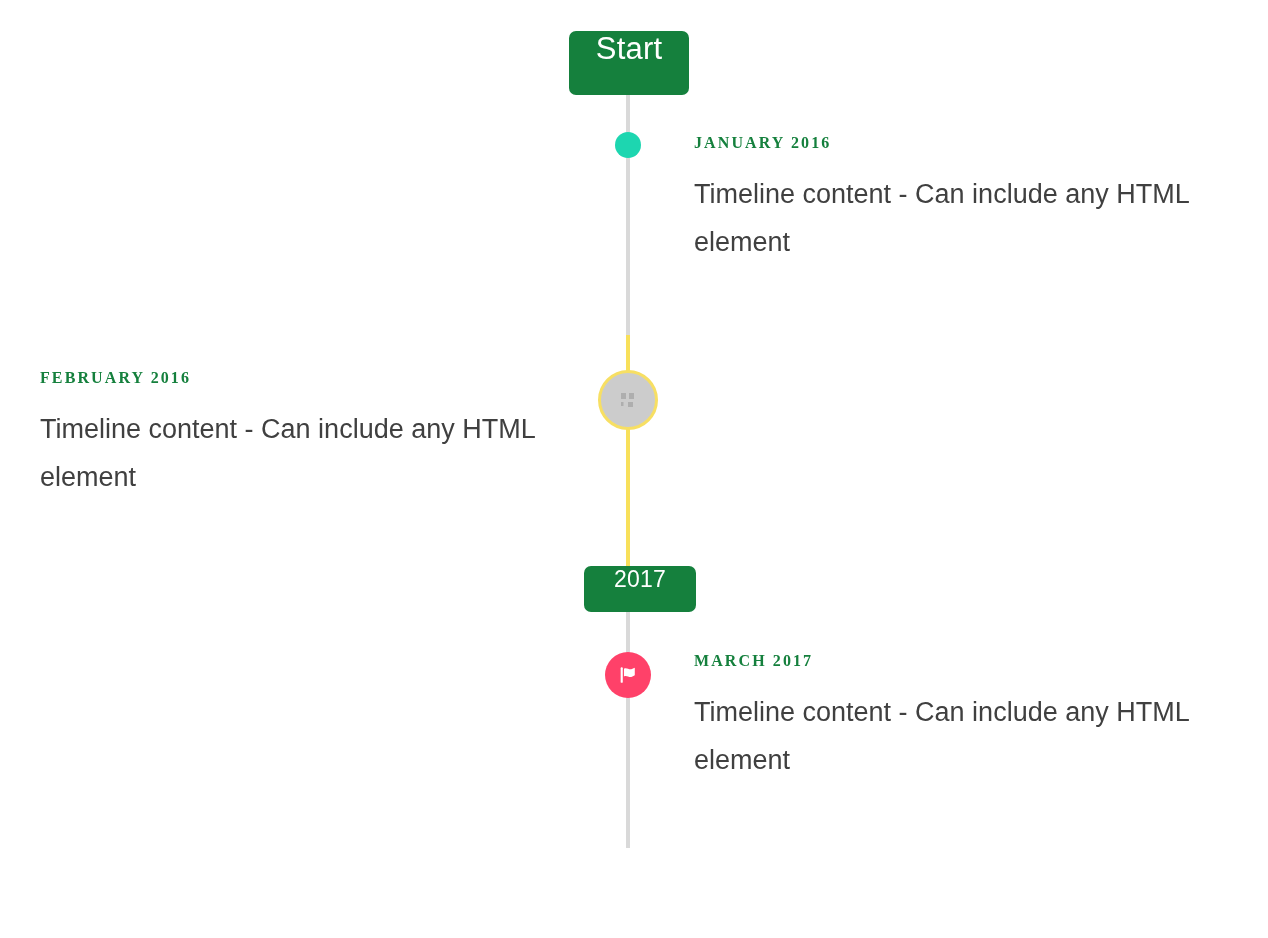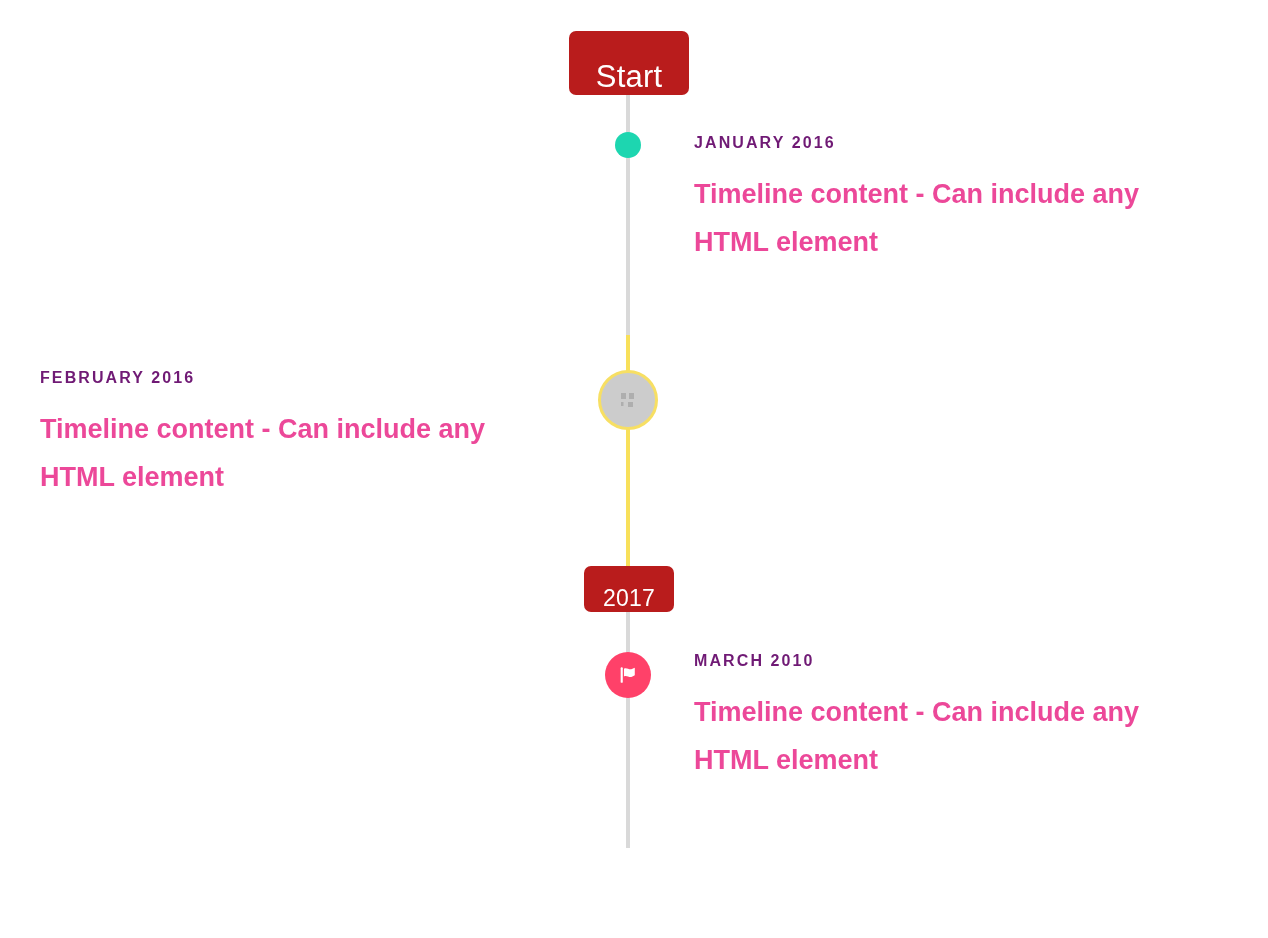--- a/index.html
+++ b/index.html
@@ -32,39 +32,39 @@
     background: #d9d9d9;
   }
   .rail.rail-accent {
     background: #f8e05a;
     width: 4px;
   }
 
   
   .cap-badge {
     position: absolute;
-    background: #b91c1c;
+    background: #15803d;
     color: #ffffff;
     border-radius: 7px;
     display: flex;
-    align-items: flex-end;
+    align-items: flex-start;
     justify-content: center;
     font-weight: 400;
     letter-spacing: 0.2px;
     box-sizing: border-box;
     user-select: none;
   }
   .cap-badge.large {
     width: 120px;
     height: 64px;
     font-size: 31px;
     left: 569px;
   }
   .cap-badge.small {
-    width: 90px;
+    width: 112px;
     height: 46px;
     font-size: 23px;
     left: 584px;
   }
 
   
   .marker {
     position: absolute;
     border-radius: 50%;
     box-sizing: border-box;
@@ -112,29 +112,30 @@
   }
   .entry.left {
     left: 40px;
     width: 525px;
     text-align: left;
   }
   .entry-date {
     font-size: 16px;
     font-weight: bold;
     letter-spacing: 2.1px;
-    color: #701a75;
+    color: #15803d;
     margin: 0 0 18px 0;
     line-height: 1.1;
+    font-family: Liberation Serif, serif;
   }
   .entry-body {
     font-size: 27px;
-    font-weight: 700;
+    font-weight: 400;
     line-height: 1.78;
-    color: #ec4899;
+    color: #404040;
     margin: 0;
   }
 </style>
 </head>
 <body>
 
 <div id="timeline-stage">
 
   <div class="rail" style="top:95px; height:240px;"></div>
 
@@ -175,18 +176,18 @@
   <div class="marker marker-flag" style="top:652px;">
     <svg class="flag-glyph" viewBox="0 0 24 24">
       <rect x="4" y="3.5" width="2.3" height="17" rx="1" fill="#ffffff"></rect>
       <path d="M7.6 5.2 C10.5 3.2 13.4 7.0 16.3 5.4 C17.6 4.7 18.6 4.2 19.4 4.0
                L19.4 12.2 C18.4 12.6 17.4 13.2 16.3 13.8
                C13.4 15.4 10.5 11.6 7.6 13.6 Z" fill="#ffffff"></path>
     </svg>
   </div>
 
   <div class="entry right" style="top:652px;">
-    <div class="entry-date">MARCH 2010</div>
+    <div class="entry-date">MARCH 2017</div>
     <div class="entry-body">Timeline content - Can include any HTML element</div>
   </div>
 
 
 </div>
 
 </body></html>

